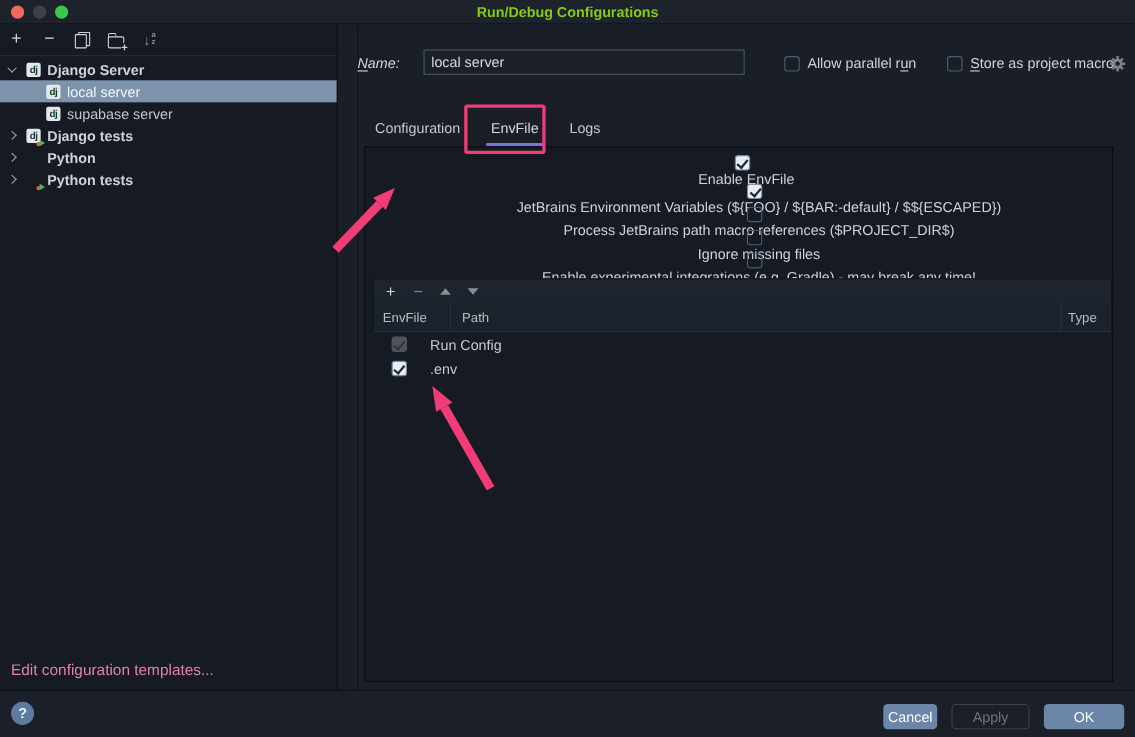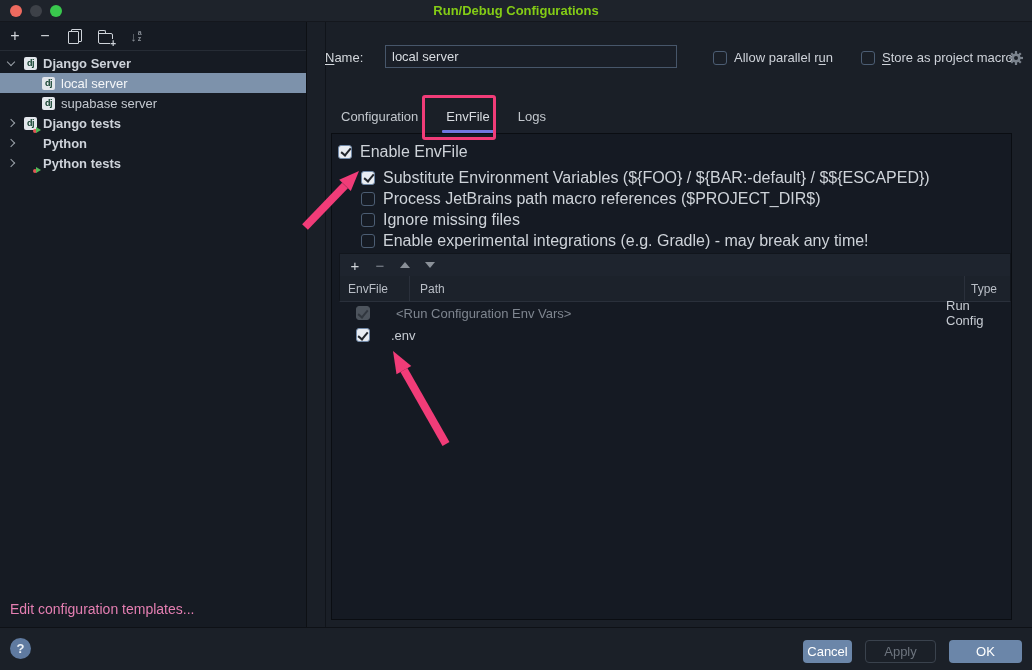--- a/index.html
+++ b/index.html
@@ -48,21 +48,21 @@
   .tbadge::before { content:""; width:4px; height:4px; border-radius:50%; background:#e05555; margin-right:-1px; margin-top:2px; }
   .tbadge::after { content:""; width:0; height:0; border-left:5px solid #51b858; border-top:3.5px solid transparent; border-bottom:3.5px solid transparent; }
 
   #edit-templates { position:absolute; left:10px; top:579px; color:#e57fb2; font-size:14px; cursor:pointer; }
 
   
   #gutterline { position:absolute; left:325px; top:22px; width:1px; height:605px; background:#10141a; }
 
   
   .fld-label { position:absolute; color:#d4d8dd; font-size:13px; }
-  #name-label { left:325px; top:50px; }
+  #name-label { left:325px; top:50px;font-style:italic; }
   #name-input { position:absolute; left:385px; top:45px; width:292px; height:23px; background:#1a1f28;
                 border:1px solid #47566a; color:#d8dce1; font-size:13px; padding:0 6px; outline:none;
                 font-family:"Liberation Sans", sans-serif; }
   .hdr-check { position:absolute; display:flex; align-items:center; gap:7px; color:#ced2d9; font-size:13px; }
   #chk-parallel { left:713px; top:50px; }
   #chk-store { left:861px; top:50px; }
   .mn { text-decoration:underline; text-underline-offset:2px; }
   #gear { position:absolute; left:1008px; top:50px; width:16px; height:16px; }
 
   
@@ -76,21 +76,21 @@
 
   
   #tabs { position:absolute; left:327px; top:100px; height:33px; display:flex; }
   .tab { position:relative; padding:0 14px; line-height:33px; font-size:13px; color:#c2c7cd; cursor:default; }
   .tab.selected { color:#d8dce1; }
   .tab.selected::after { content:""; position:absolute; left:10px; right:10px; bottom:0; height:3px; background:#7076df; border-radius:1px; }
 
   
   #box { position:absolute; left:331px; top:133px; width:681px; height:487px; background:#151a23; border:1px solid #0a0d12; }
   #options { padding-top:7px; }
-  .opt-row { display:flex; align-items:center; height:21px; padding-left:6px; color:#ced3d9; font-size:16px; }
+  .opt-row { display:flex; align-items:center; height:21px; padding-left:6px; color:#ced3d9; font-size:13px;flex-direction:column; }
   .opt-row.first { margin-bottom:5px; }
   .opt-row.indent { padding-left:29px; }
   .opt-row .lbl { margin-left:8px; }
 
   #envtable { position:absolute; left:7px; top:119px; right:0; bottom:0; }
   #tbl-toolbar { display:flex; align-items:center; height:23px; gap:13px; padding-left:9px;
                  background:#1e242e; border:1px solid #11151c; border-bottom:none; }
   .ttool { display:flex; align-items:center; justify-content:center; min-width:12px; }
   .ttool.glyph-light { color:#d2d6db; font-size:15px; line-height:13px; }
   .ttool.glyph-dim { color:#828992; font-size:15px; line-height:13px; }
@@ -233,21 +233,21 @@
     </div>
 
   <div id="box">
     <div id="options">
         <div class="opt-row first">
           <span class="cb checked"></span>
           <span class="lbl">Enable EnvFile</span>
         </div>
         <div class="opt-row indent">
           <span class="cb checked"></span>
-          <span class="lbl">Substitute Environment Variables (${FOO} / ${BAR:-default} / $${ESCAPED})</span>
+          <span class="lbl">JetBrains Environment Variables (${FOO} / ${BAR:-default} / $${ESCAPED})</span>
         </div>
         <div class="opt-row indent">
           <span class="cb"></span>
           <span class="lbl">Process JetBrains path macro references ($PROJECT_DIR$)</span>
         </div>
         <div class="opt-row indent">
           <span class="cb"></span>
           <span class="lbl">Ignore missing files</span>
         </div>
         <div class="opt-row indent">
@@ -269,21 +269,20 @@
       <div id="tbl-header">
         <div class="hc-enabled">EnvFile</div>
         <div class="hc-path">Path</div>
         <div class="hc-type">Type</div>
       </div>
       <div id="tbl-rows">
           <div class="trow dim">
             <div class="tc-enabled">
               <span class="cb discheck"></span>
             </div>
-            <div class="tc-path">&lt;Run Configuration Env Vars&gt;</div>
             <div class="tc-type">Run Config</div>
           </div>
           <div class="trow">
             <div class="tc-enabled">
               <span class="cb checked"></span>
             </div>
             <div class="tc-type">.env</div>
           </div>
         </div>
     </div>

